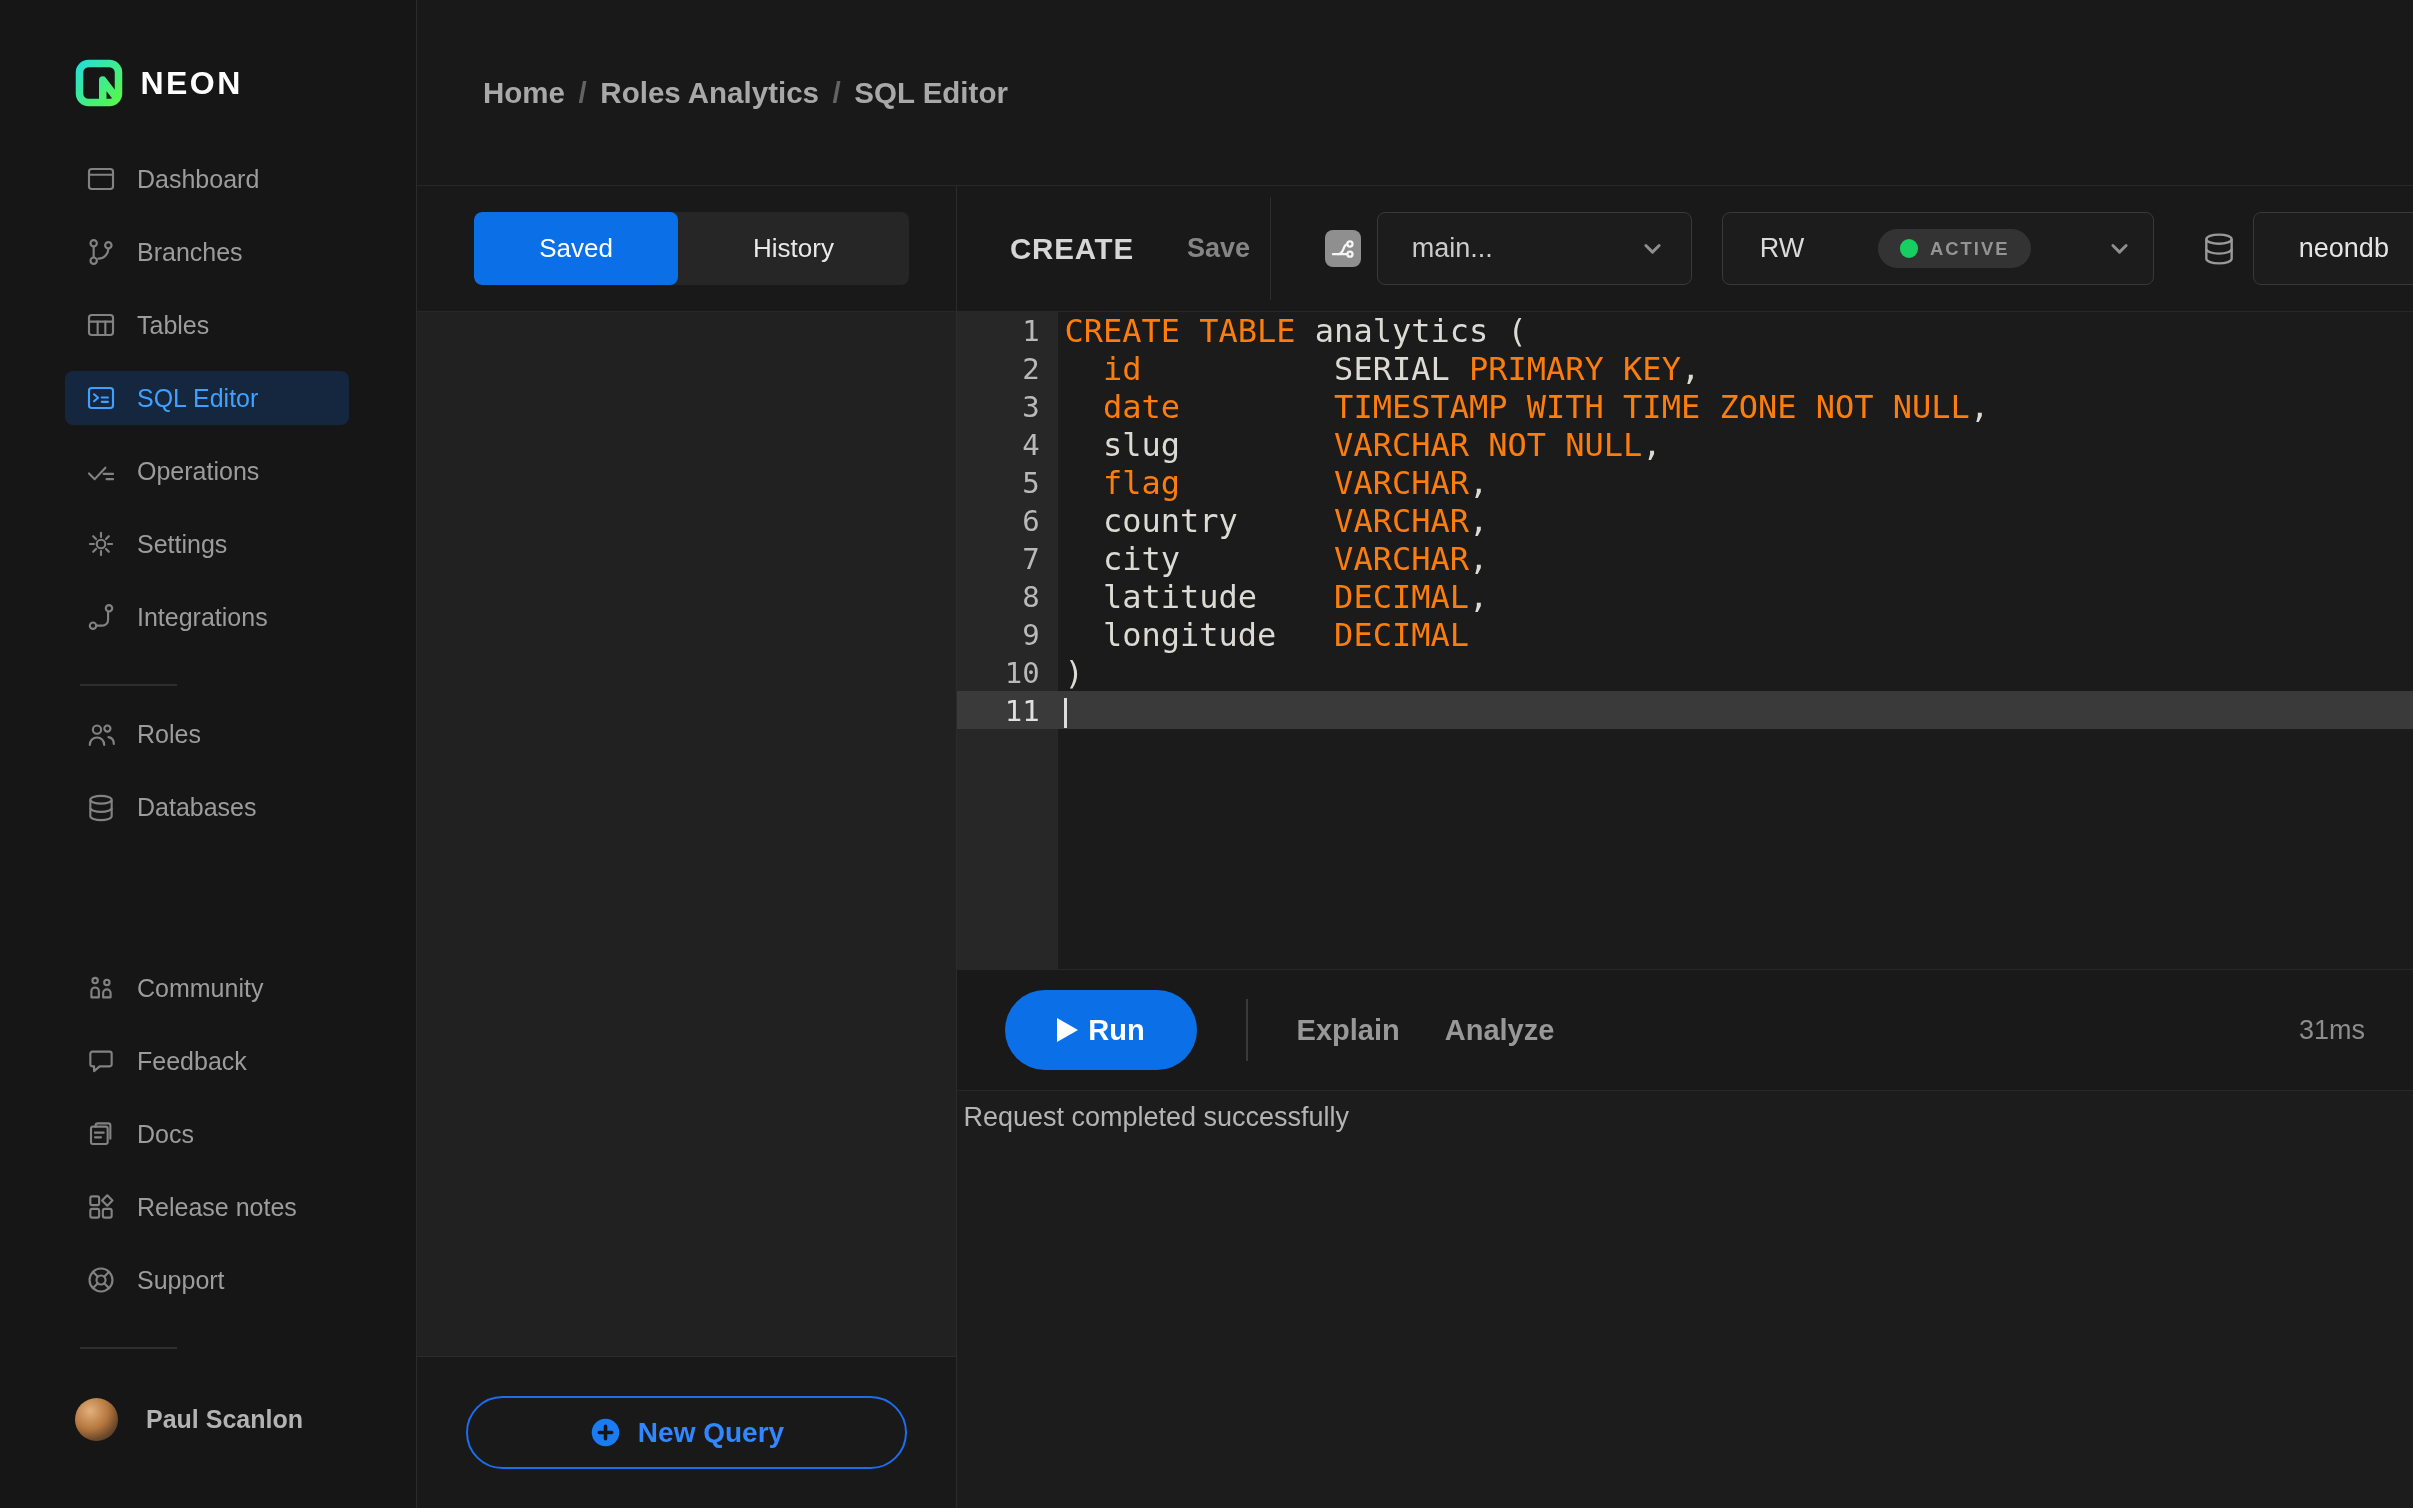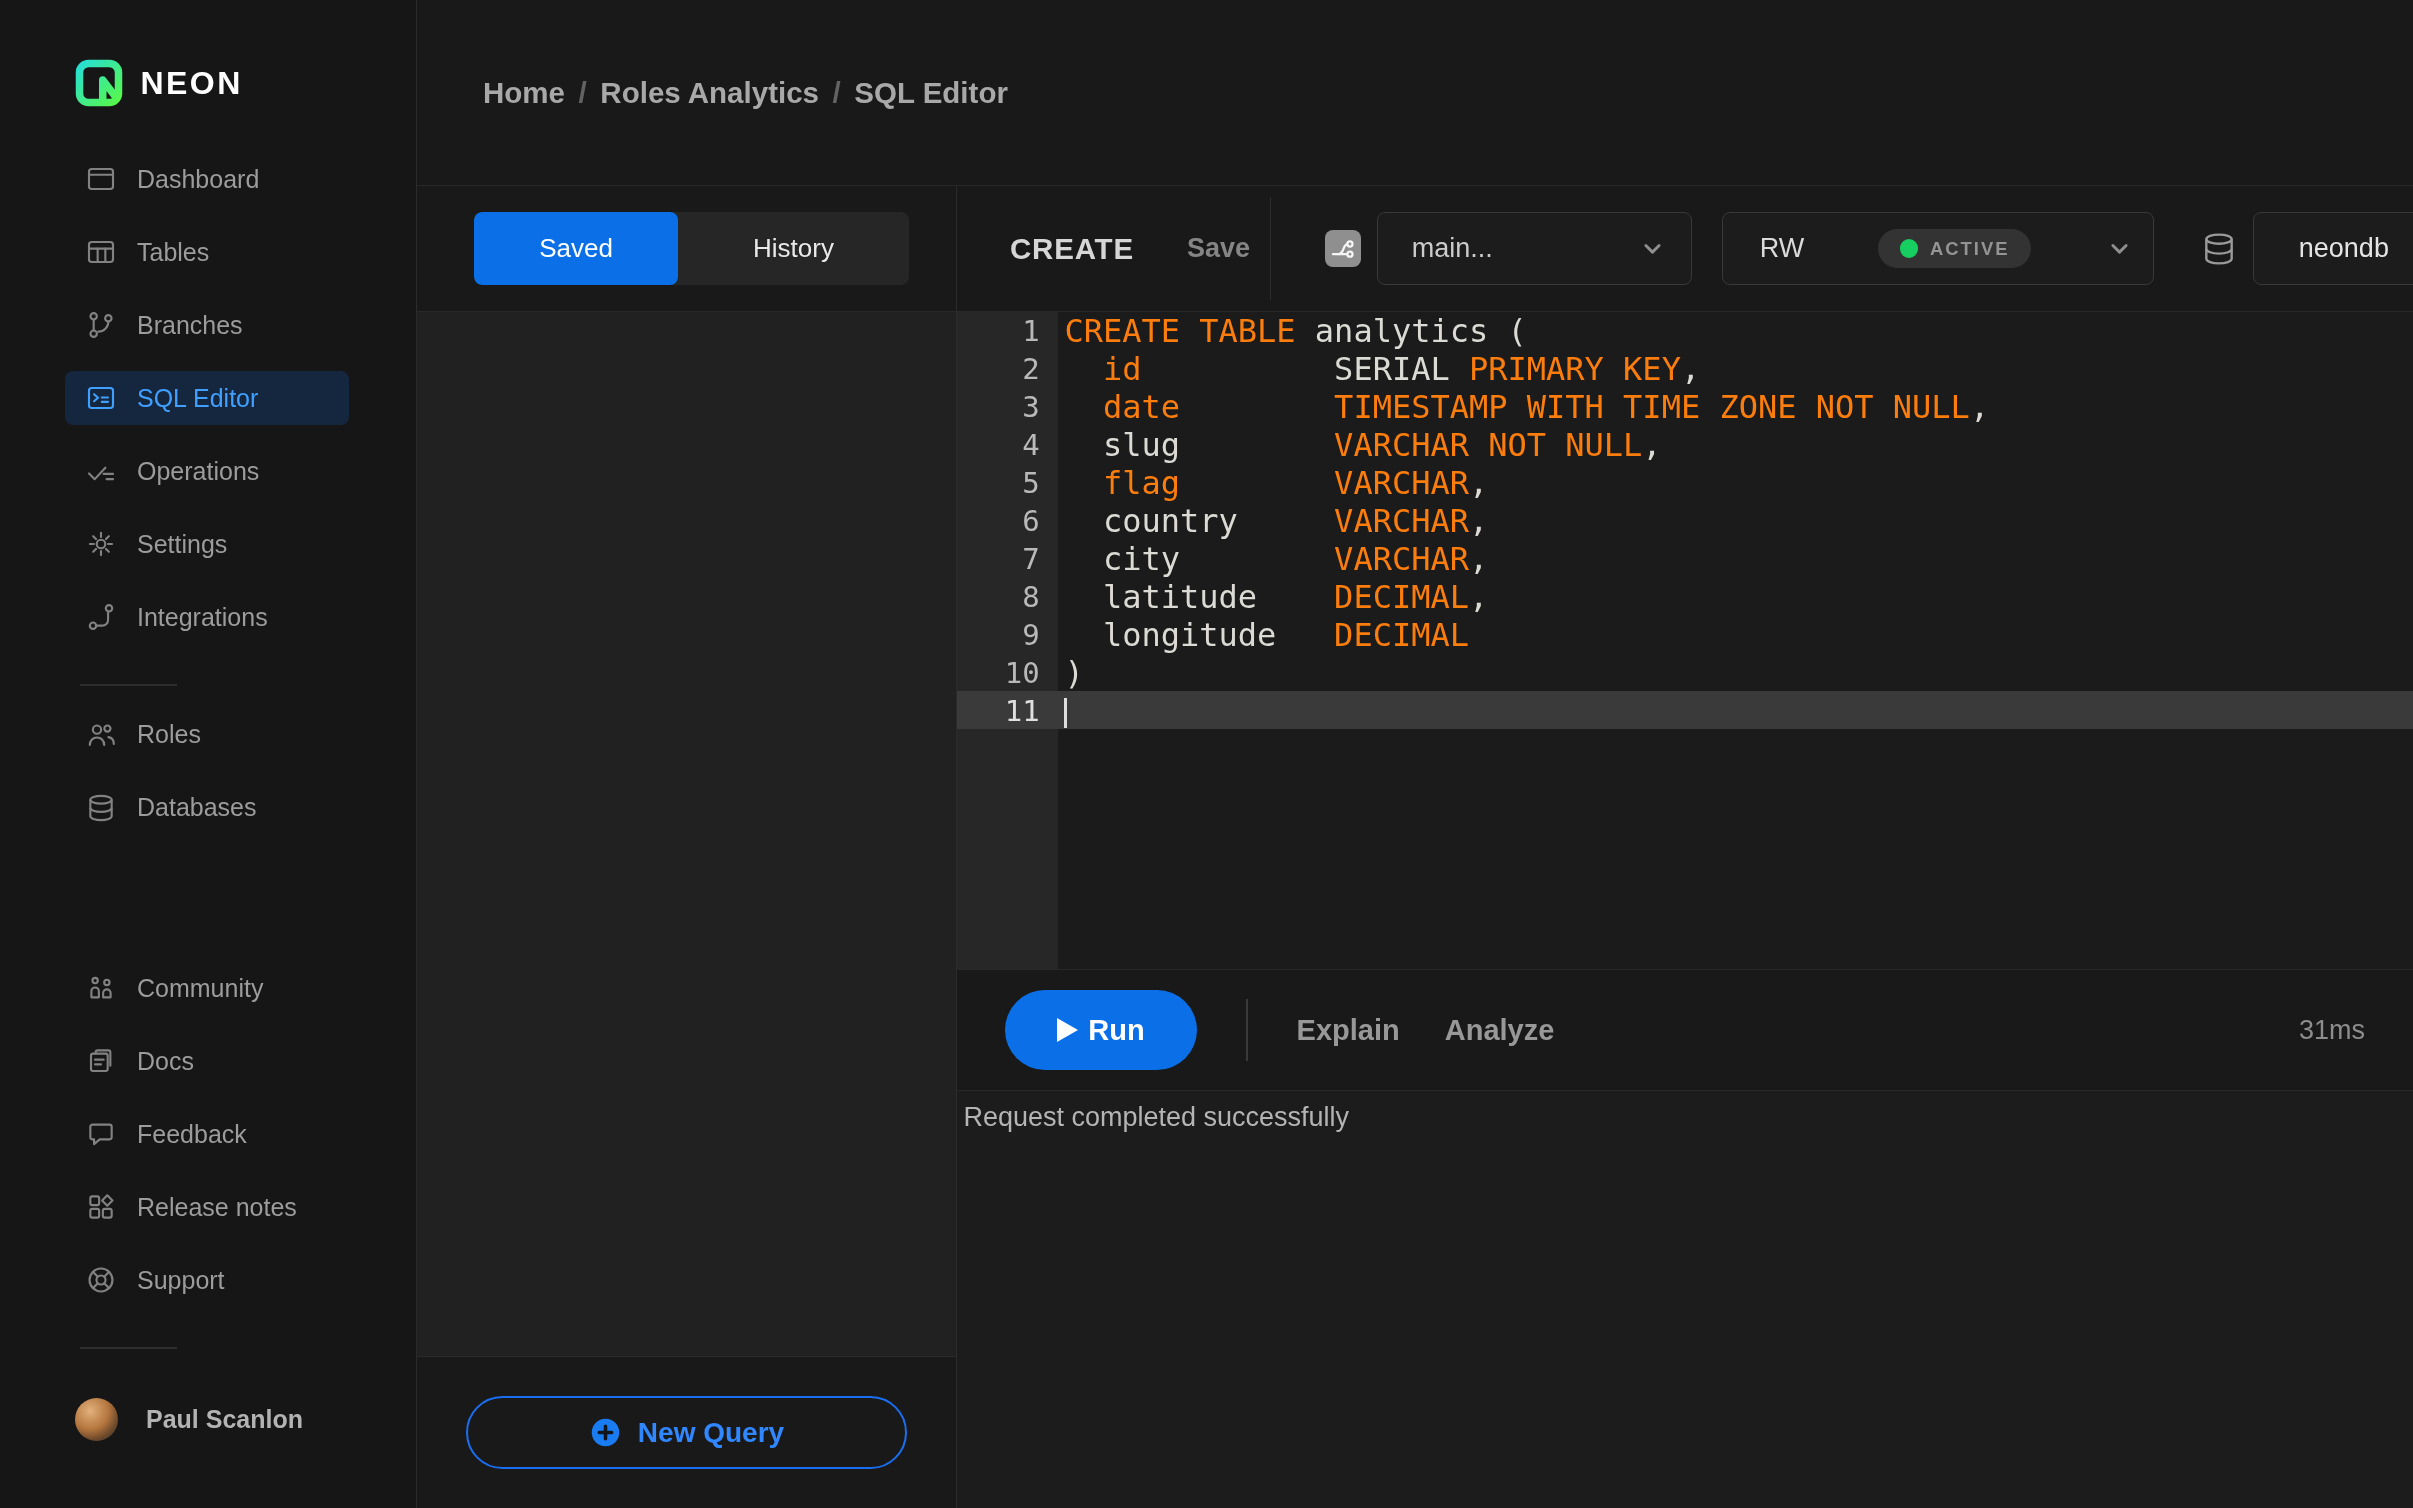--- a/index.html
+++ b/index.html
@@ -131,40 +131,40 @@
             <svg viewBox="0 0 24 24" fill="none" stroke="currentColor" stroke-width="1.6" stroke-linecap="round" stroke-linejoin="round">
               <rect x="3" y="4.5" width="18" height="15" rx="2"></rect>
               <path d="M3 8.8h18"></path>
             </svg>
           </span>
           <span class="nav-label">Dashboard</span>
         </div>
         <div class="nav-item">
           <span class="nav-icon">
             <svg viewBox="0 0 24 24" fill="none" stroke="currentColor" stroke-width="1.6" stroke-linecap="round" stroke-linejoin="round">
-              <rect x="3" y="4.5" width="18" height="15" rx="2"></rect>
-              <path d="M3 9.5h18"></path>
-              <path d="M9.5 9.5v10"></path>
-              <path d="M15.25 9.5v10"></path>
-            </svg>
-          </span>
-          <span class="nav-label">Tables</span>
-        </div>
-        <div class="nav-item">
-          <span class="nav-icon">
-            <svg viewBox="0 0 24 24" fill="none" stroke="currentColor" stroke-width="1.6" stroke-linecap="round" stroke-linejoin="round">
               <circle cx="6.5" cy="5.5" r="2.4"></circle>
               <circle cx="6.5" cy="18.5" r="2.4"></circle>
               <circle cx="17.5" cy="7" r="2.4"></circle>
               <path d="M6.5 8v8"></path>
               <path d="M17.5 9.5a7.5 7.5 0 0 1-7.5 7.5"></path>
             </svg>
           </span>
           <span class="nav-label">Branches</span>
         </div>
+        <div class="nav-item">
+          <span class="nav-icon">
+            <svg viewBox="0 0 24 24" fill="none" stroke="currentColor" stroke-width="1.6" stroke-linecap="round" stroke-linejoin="round">
+              <rect x="3" y="4.5" width="18" height="15" rx="2"></rect>
+              <path d="M3 9.5h18"></path>
+              <path d="M9.5 9.5v10"></path>
+              <path d="M15.25 9.5v10"></path>
+            </svg>
+          </span>
+          <span class="nav-label">Tables</span>
+        </div>
         <div class="nav-item active">
           <span class="nav-icon">
             <svg viewBox="0 0 24 24" fill="none" stroke="currentColor" stroke-width="1.6" stroke-linecap="round" stroke-linejoin="round">
               <rect x="3" y="4.5" width="18" height="15" rx="2"></rect>
               <path d="M6.8 9.2l3 2.6-3 2.6"></path>
               <path d="M12.6 14.9h4.6"></path>
               <path d="M12.6 11.6h4.6"></path>
             </svg>
           </span>
           <span class="nav-label">SQL Editor</span>
@@ -234,35 +234,35 @@
               <path d="M4.8 19v-4.6a2.8 2.8 0 0 1 5.6 0V19z"></path>
               <circle cx="16.4" cy="7.8" r="2"></circle>
               <path d="M13.6 19v-3.2a2.8 2.8 0 0 1 5.6 0V19z"></path>
             </svg>
           </span>
           <span class="nav-label">Community</span>
         </div>
         <div class="nav-item">
           <span class="nav-icon">
             <svg viewBox="0 0 24 24" fill="none" stroke="currentColor" stroke-width="1.6" stroke-linecap="round" stroke-linejoin="round">
+              <path d="M4 6.5A1.5 1.5 0 0 1 5.5 5h13A1.5 1.5 0 0 1 20 6.5v8a1.5 1.5 0 0 1-1.5 1.5H11l-4.2 3.6V16H5.5A1.5 1.5 0 0 1 4 14.5z"></path>
+            </svg>
+          </span>
+          <span class="nav-label">Feedback</span>
+        </div>
+        <div class="nav-item">
+          <span class="nav-icon">
+            <svg viewBox="0 0 24 24" fill="none" stroke="currentColor" stroke-width="1.6" stroke-linecap="round" stroke-linejoin="round">
               <path d="M8 6.5V5.5A1.5 1.5 0 0 1 9.5 4h8A1.5 1.5 0 0 1 19 5.5v10"></path>
               <rect x="4.5" y="6.5" width="12.5" height="13" rx="1.5"></rect>
               <path d="M7.5 11h6.5"></path>
               <path d="M7.5 14.5h4.5"></path>
             </svg>
           </span>
           <span class="nav-label">Docs</span>
-        </div>
-        <div class="nav-item">
-          <span class="nav-icon">
-            <svg viewBox="0 0 24 24" fill="none" stroke="currentColor" stroke-width="1.6" stroke-linecap="round" stroke-linejoin="round">
-              <path d="M4 6.5A1.5 1.5 0 0 1 5.5 5h13A1.5 1.5 0 0 1 20 6.5v8a1.5 1.5 0 0 1-1.5 1.5H11l-4.2 3.6V16H5.5A1.5 1.5 0 0 1 4 14.5z"></path>
-            </svg>
-          </span>
-          <span class="nav-label">Feedback</span>
         </div>
         <div class="nav-item">
           <span class="nav-icon">
             <svg viewBox="0 0 24 24" fill="none" stroke="currentColor" stroke-width="1.6" stroke-linejoin="round">
               <rect x="4" y="4" width="6.6" height="6.6" rx="1.4"></rect>
               <rect x="4" y="13.4" width="6.6" height="6.6" rx="1.4"></rect>
               <rect x="13.4" y="13.4" width="6.6" height="6.6" rx="1.4"></rect>
               <path d="M16.7 3.2l3.9 3.9-3.9 3.9-3.9-3.9z"></path>
             </svg>
           </span>

